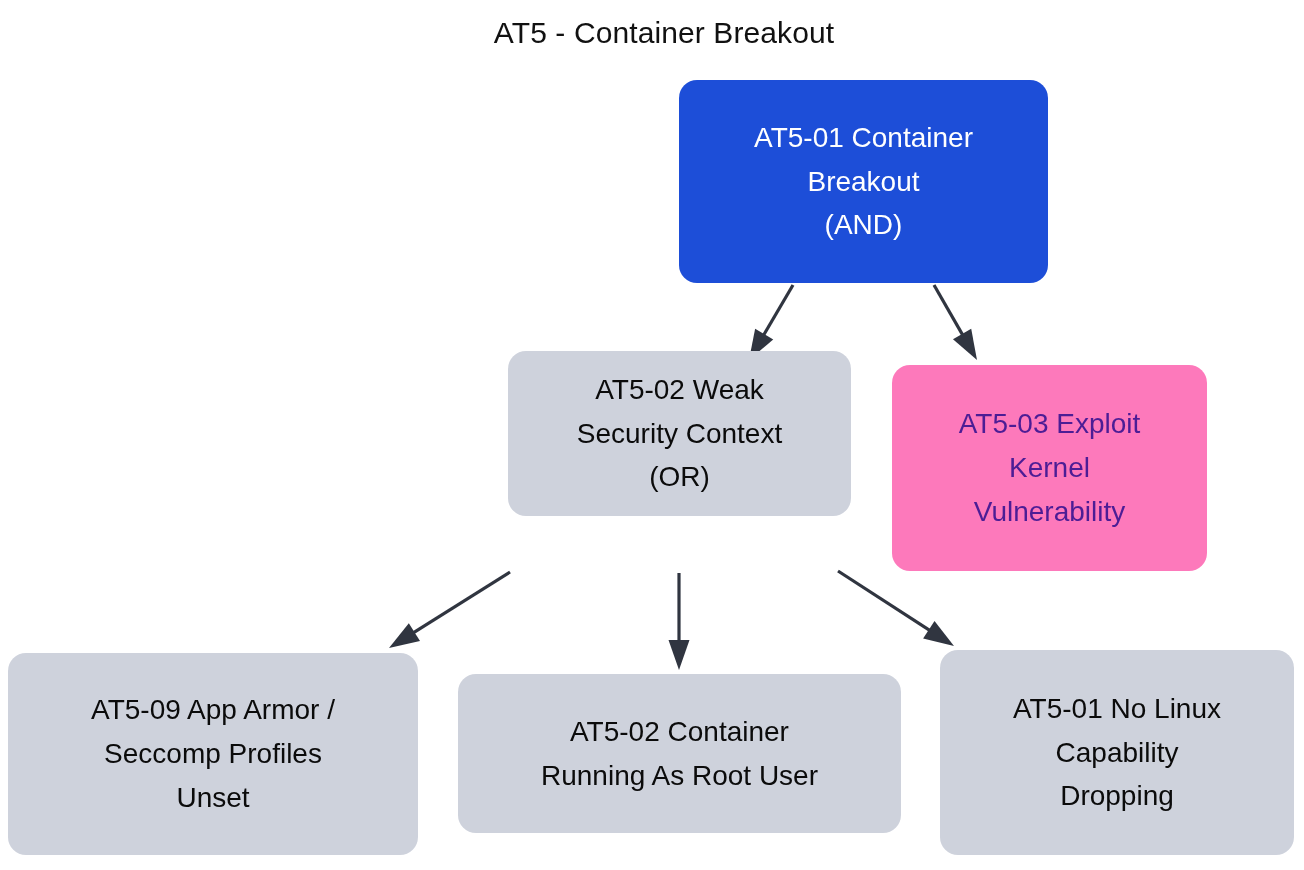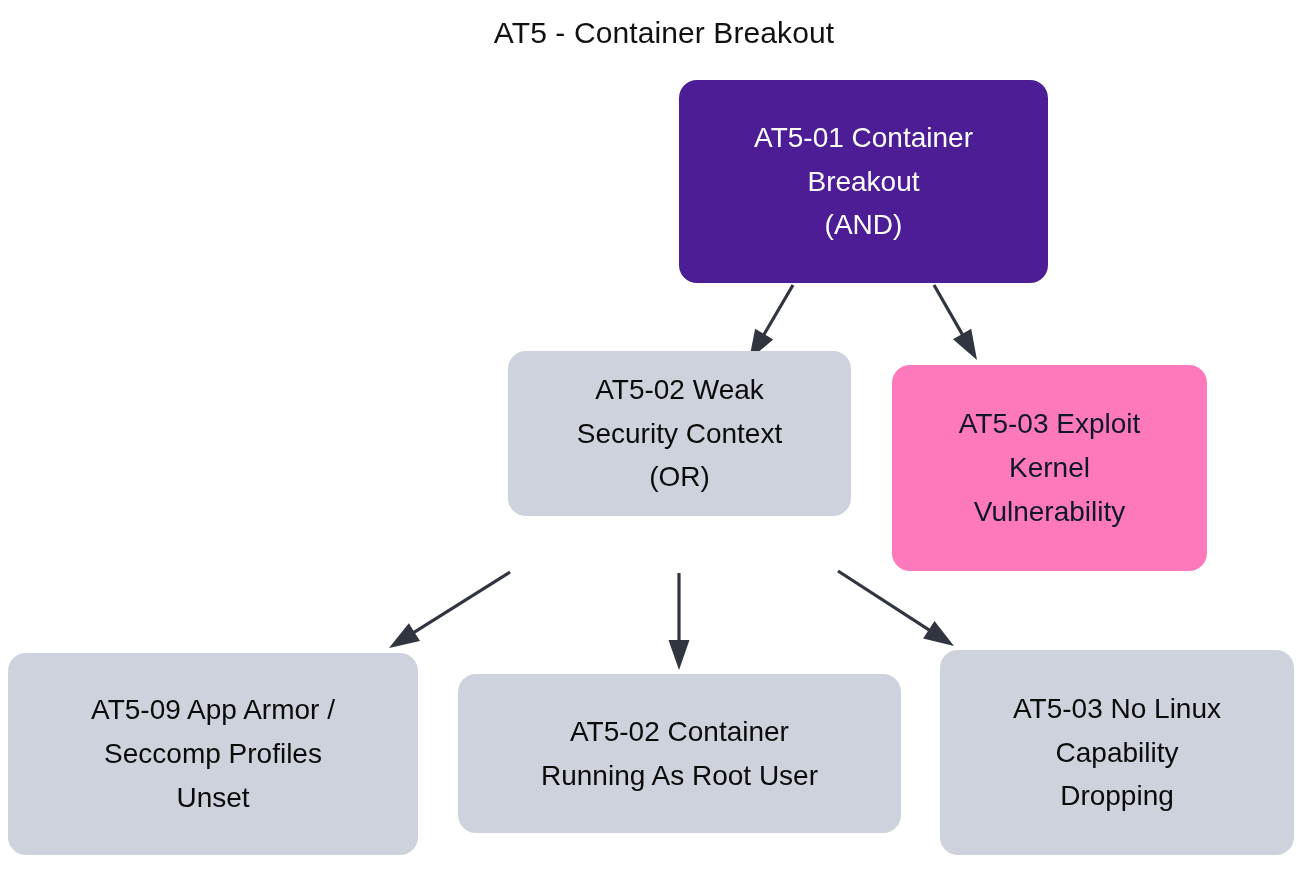--- a/index.html
+++ b/index.html
@@ -49,30 +49,30 @@
     font-size: 28px;
     line-height: 1.57;
     padding: 6px 14px;
     z-index: 2;
   }
   .node .node-label {
     display: block;
     white-space: pre-line;
   }
   .node-dark {
-    background: #4c1d95;
+    background: #1d4ed8;
     color: #ffffff;
   }
   .node-gray {
     background: #ced2dc;
     color: #0b0b0b;
   }
   .node-pink {
     background: #fd79bb;
-    color: #0f172a;
+    color: #4c1d95;
   }
 </style>
 </head>
 <body>
 
 <div id="canvas">
 
   <div class="diagram-title">AT5 - Container Breakout</div>
 
   <svg id="edge-layer" viewBox="0 0 1304 870" width="1304" height="870" xmlns="http://www.w3.org/2000/svg">
@@ -117,19 +117,19 @@
       <div class="node node-gray" style="left: 8px; top: 653px; width: 410px; height: 202px;">
         <span class="node-label">AT5-09 App Armor /
 Seccomp Profiles
 Unset</span>
       </div>
       <div class="node node-gray" style="left: 458px; top: 674px; width: 443px; height: 159px;">
         <span class="node-label">AT5-02 Container
 Running As Root User</span>
       </div>
       <div class="node node-gray" style="left: 940px; top: 650px; width: 354px; height: 205px;">
-        <span class="node-label">AT5-03 No Linux
+        <span class="node-label">AT5-01 No Linux
 Capability
 Dropping</span>
       </div>
     </div>
 
 </div>
 
 </body></html>

